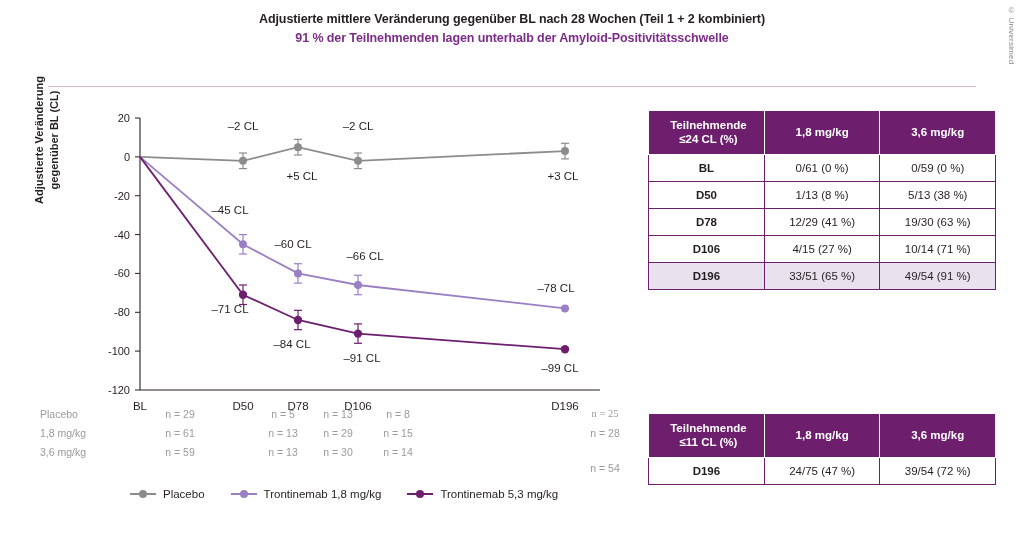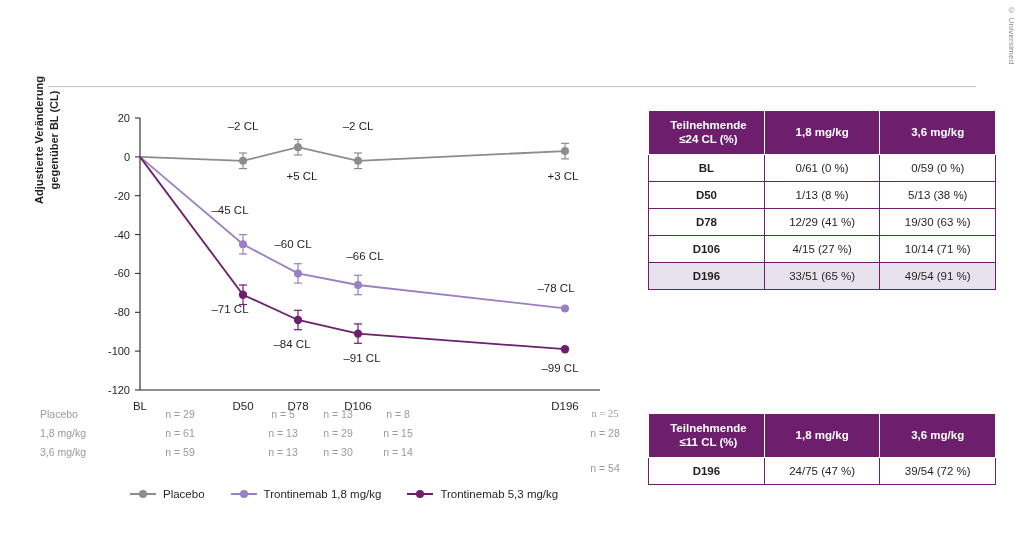--- a/index.html
+++ b/index.html
@@ -132,20 +132,22 @@
   #table2 th.c2, #table2 td.c2 { width:116px; }
 
   .hdr-stack { display:block; }
 </style>
 </head>
 <body>
 
 <div class="copyright">© Universimed</div>
 
 <div class="title-block">
+  <div class="title-main">Adjustierte mittlere Veränderung gegenüber BL nach 28 Wochen (Teil 1 + 2 kombiniert)</div>
+  <div class="title-sub">91 % der Teilnehmenden lagen unterhalb der Amyloid-Positivitätsschwelle</div>
 </div>
 <div class="rule"></div>
 
 <div class="chart-area">
   <div class="ylabel">
     <span>Adjustierte Veränderung gegenüber BL (CL)</span>
   </div>
 
   <svg class="plot" width="600" height="420">
 

